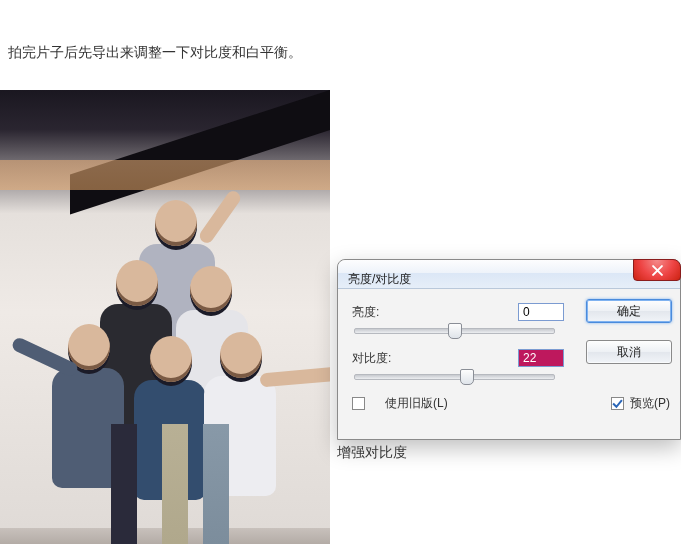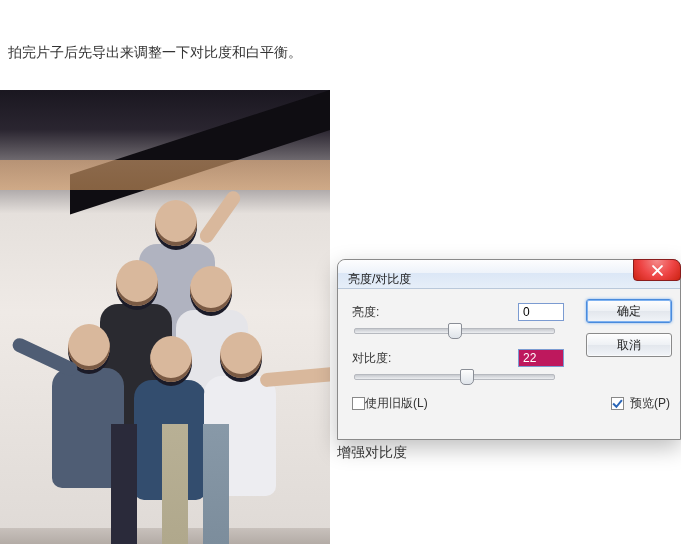--- a/index.html
+++ b/index.html
@@ -197,42 +197,42 @@
     border: 1px solid #8a8e96;
     border-radius: 2px 2px 5px 5px;
   }
   .slider .thumb { left: var(--pos,50%); transform: translateX(-50%); }
 
   .controls-left { width: 216px; }
 
   .checkbox-row {
     display: flex;
     align-items: center;
-    gap: 0;
+    gap: 20px;
     margin-top: 10px;
   }
   .chk {
     width: 13px; height: 13px;
     border: 1px solid #888;
     background: #fff;
     display: inline-flex;
     align-items: center;
     justify-content: center;
     box-sizing: border-box;
   }
   .chk.checked svg { width: 11px; height: 11px; }
 
   .btn-col {
     position: absolute;
     right: 8px;
     top: 38px;
     width: 86px;
     display: flex;
     flex-direction: column;
-    gap: 10px;
+    gap: 17px;
   }
   .win-btn {
     height: 22px;
     border: 1px solid #8a8a8a;
     border-radius: 3px;
     background: linear-gradient(180deg,#fefefe 0%,#eef1f5 48%,#e3e7ed 52%,#f1f4f8 100%);
     font-size: 12px;
     color: #222;
     display: flex;
     align-items: center;

